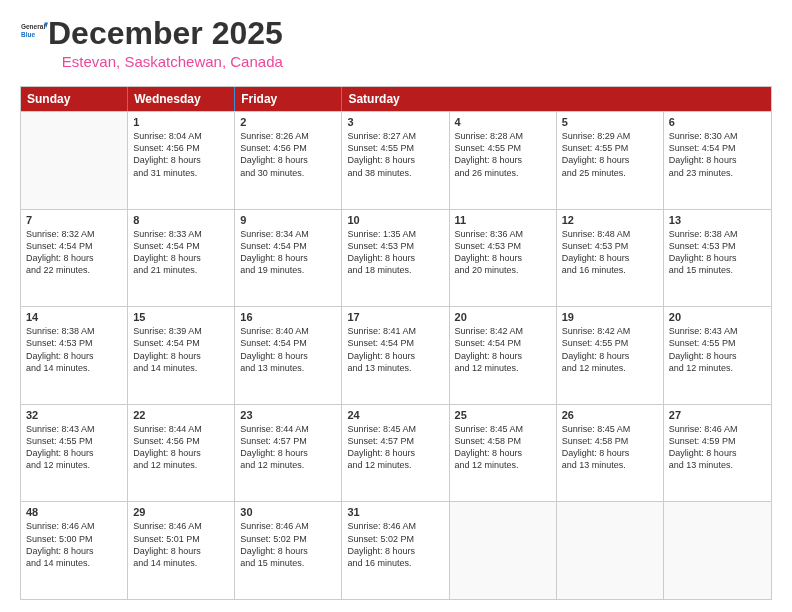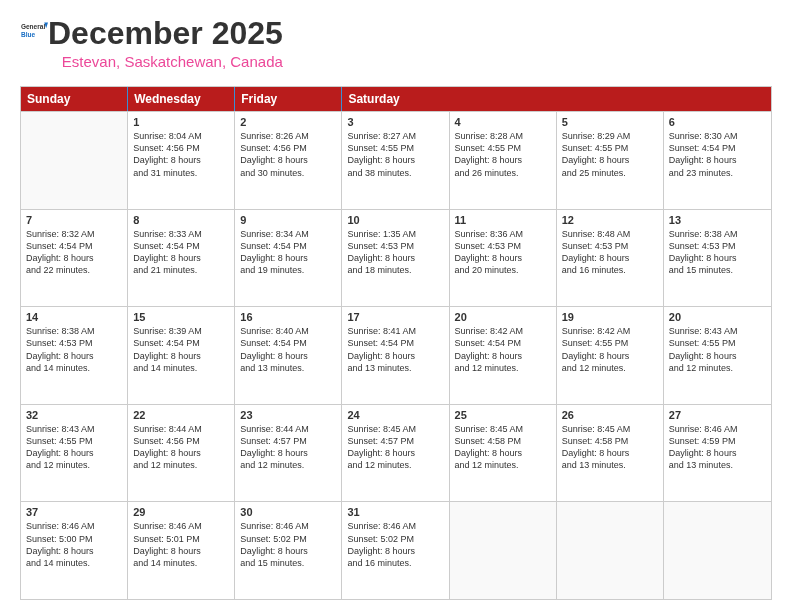--- a/index.html
+++ b/index.html
@@ -318,21 +318,21 @@
           <div class="cal-cell">
             <div class="day-num">27</div>
             <div class="cell-line">Sunrise: 8:46 AM</div>
             <div class="cell-line">Sunset: 4:59 PM</div>
             <div class="cell-line">Daylight: 8 hours</div>
             <div class="cell-line">and 13 minutes.</div>
           </div>
         </div>
         <div class="cal-row">
           <div class="cal-cell">
-            <div class="day-num">37</div>
+            <div class="day-num">48</div>
             <div class="cell-line">Sunrise: 8:46 AM</div>
             <div class="cell-line">Sunset: 5:00 PM</div>
             <div class="cell-line">Daylight: 8 hours</div>
             <div class="cell-line">and 14 minutes.</div>
           </div>
           <div class="cal-cell">
             <div class="day-num">29</div>
             <div class="cell-line">Sunrise: 8:46 AM</div>
             <div class="cell-line">Sunset: 5:01 PM</div>
             <div class="cell-line">Daylight: 8 hours</div>

